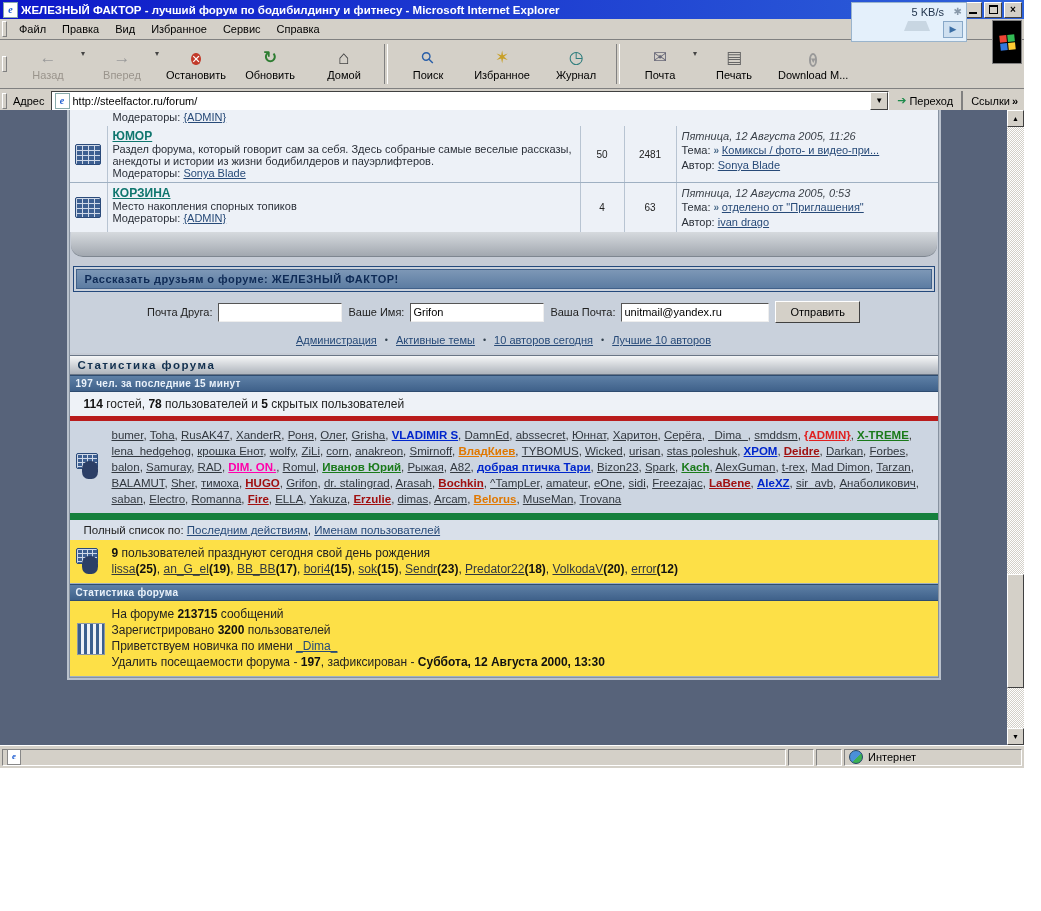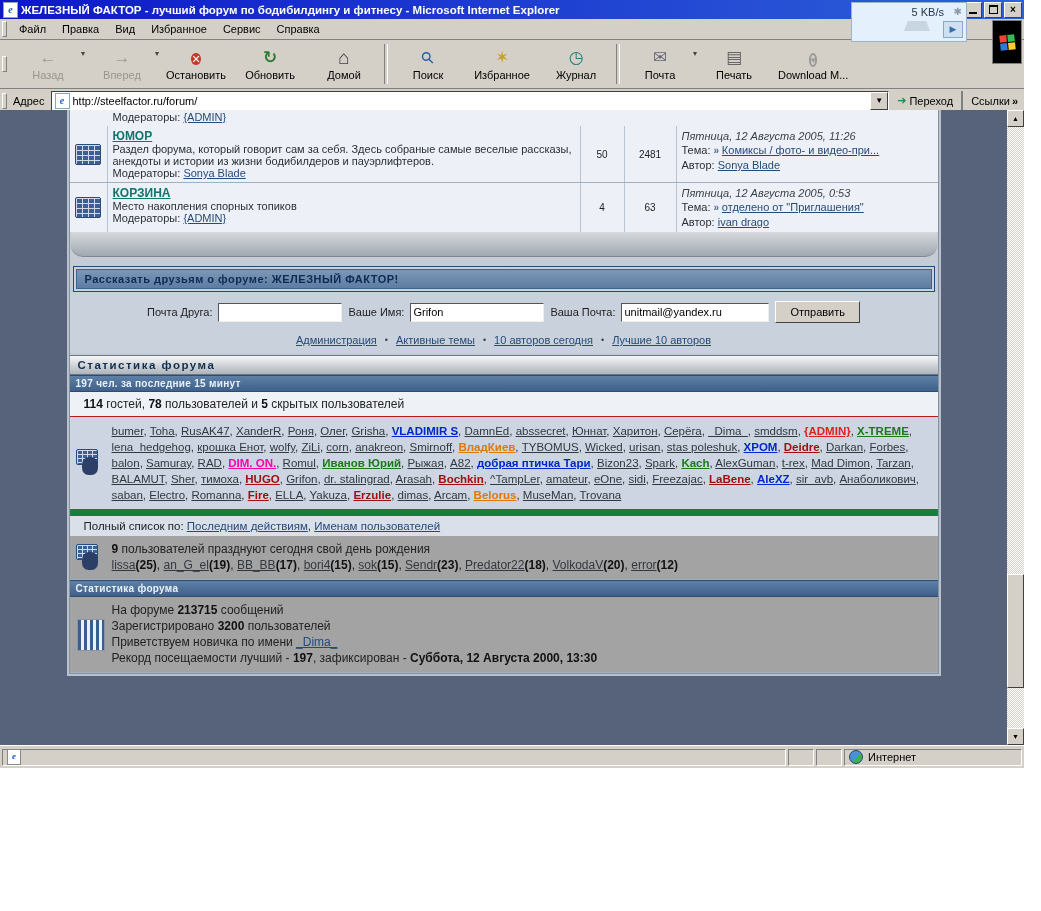--- a/index.html
+++ b/index.html
@@ -94,33 +94,33 @@
   .tf-send{height:22px;background:#d4d0c8;border:1px solid;border-color:#fff #404040 #404040 #fff;
            font-size:11px;padding:0 14px;font-family:"Liberation Sans",sans-serif;}
   .quick{display:flex;justify-content:center;align-items:center;gap:8px;padding:4px 0 7px 0;font-size:11px;background:#c9d1dc;}
   .bullet{color:#33424e;font-size:9px;}
 
   .sec-big{margin-top:2px;border-top:1px solid #6a7686;border-bottom:1px solid #6a7686;
            background:linear-gradient(#f6f7f8,#aeb4bc);padding:3px 8px;
            font-size:11.5px;font-weight:bold;color:#12304f;letter-spacing:1.5px;}
   .blue-bar{background:linear-gradient(#5e80a6,#3f618a);border-top:1px solid #2e4c70;border-bottom:1px solid #2e4c70;
             color:#e9f1fa;font-size:10px;font-weight:bold;padding:2px 6px;letter-spacing:.3px;}
-  .summary-row{background:#eef2f7;padding:5px 14px;font-size:12px;color:#222;border-bottom:1px solid #b91c1c;}
+  .summary-row{background:#eef2f7;padding:5px 14px;font-size:12px;color:#222;border-bottom:5px solid #b91c1c;}
   .users-block{background:#ccd5e1;display:flex;border-bottom:7px solid #15803d;}
   .icon-cell{flex:0 0 42px;display:flex;align-items:center;justify-content:center;}
   .users-text{flex:1;padding:6px 8px 6px 0;font-size:11.5px;line-height:16px;color:#333;}
   .u-d{color:#32383f;}
   .u-blue{color:#0026cc;font-weight:bold;}
   .u-red{color:#e02020;font-weight:bold;}
   .u-green{color:#1a7a1a;font-weight:bold;}
   .u-orange{color:#e07800;font-weight:bold;}
   .u-darkred{color:#a01010;font-weight:bold;}
   .u-magenta{color:#ff00aa;font-weight:bold;}
   .fulllist-row{background:#d9e0ea;padding:4px 14px;font-size:11.5px;color:#222;}
-  .flat-block{background:#a3a3a3;display:flex;border-bottom:1px solid #9fb0c2;}
+  .flat-block{background:#fde047;display:flex;border-bottom:1px solid #9fb0c2;}
   .blk-lines{flex:1;padding:5px 8px 6px 0;font-size:12px;line-height:16px;color:#222;}
   .ico-wrap{position:relative;width:30px;height:28px;}
   .ico-wrap .mini-grid{position:absolute;left:0;top:0;width:20px;height:14px;background-color:#3d5f91;
             background-image:linear-gradient(#cfd9e8 1px,transparent 1px),linear-gradient(90deg,#cfd9e8 1px,transparent 1px);
             background-size:5px 4px;border:1px solid #2a4a7a;border-radius:2px;}
   .ico-wrap .figure{position:absolute;left:6px;top:8px;width:16px;height:18px;background:#2c3f66;border-radius:45% 45% 40% 40%;
             box-shadow:2px -3px 0 -4px #2c3f66;}
   .ico-stats{width:26px;height:30px;border:1px solid #8a96a6;background:
      repeating-linear-gradient(90deg,#3a5f8f 0 3px,#edf1f7 3px 6px);}
   .age{font-weight:bold;color:#111;}
@@ -375,21 +375,21 @@
 
       <div class="blue-bar">Статистика форума</div>
       <div class="flat-block">
         <div class="icon-cell">
           <div class="ico-stats"></div>
         </div>
         <div class="blk-lines" id="board-stats-lines">
             <div><span>На форуме </span><span class="b">213715</span><span> сообщений</span></div>
             <div><span>Зарегистрировано </span><span class="b">3200</span><span> пользователей</span></div>
             <div><span>Приветствуем новичка по имени </span><a class="lnk">_Dima_</a></div>
-            <div><span>Рекорд посещаемости лучший - </span><span class="b">197</span><span>, зафиксирован - </span><span class="b">Суббота, 12 Августа 2000, 13:30</span></div>
+            <div><span>Удалить посещаемости форума - </span><span class="b">197</span><span>, зафиксирован - </span><span class="b">Суббота, 12 Августа 2000, 13:30</span></div>
           </div>
       </div>
 
 
     </div>
   </div>
 
   <div class="scrollbar">
     <div class="sb-btn sb-up">▲</div>
     <div class="sb-thumb"></div>

